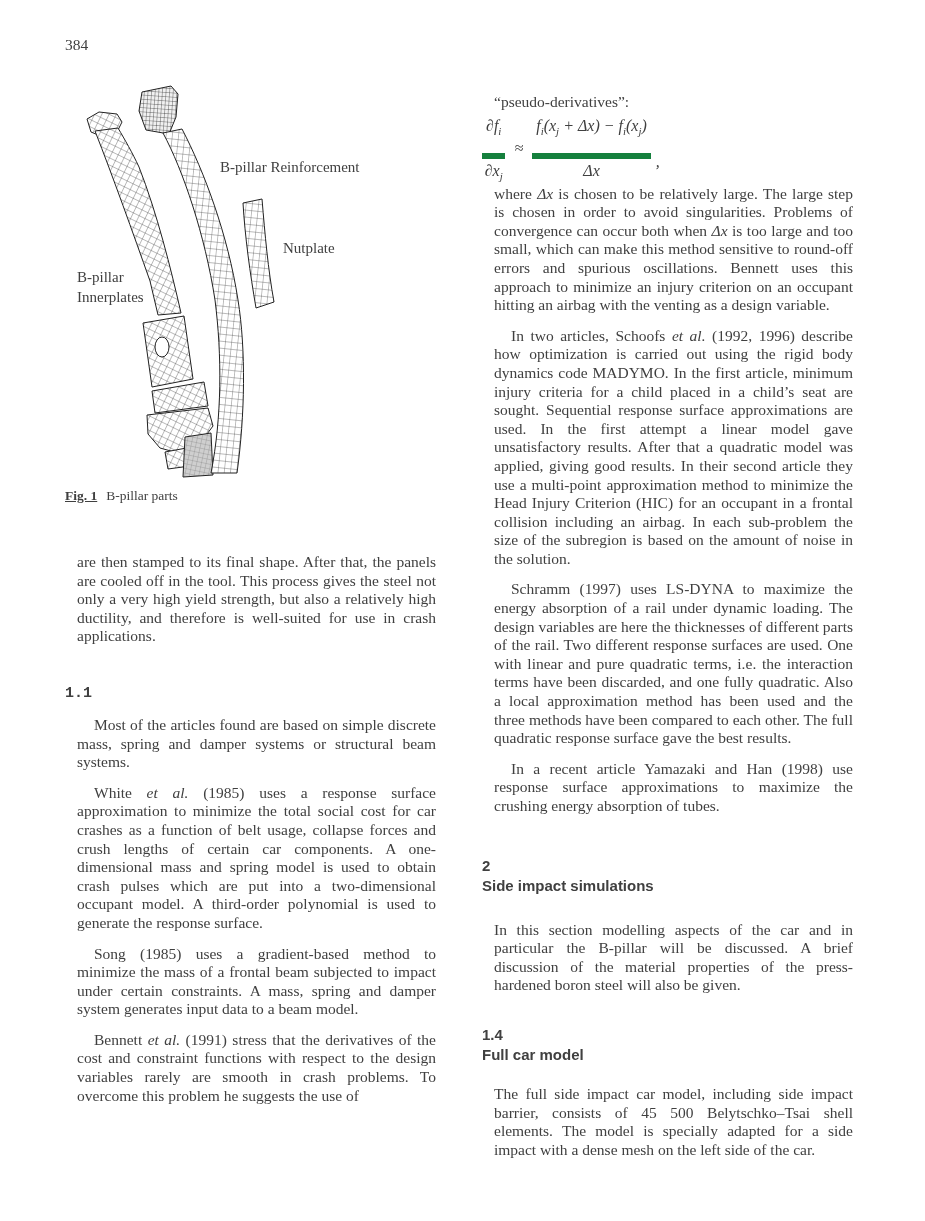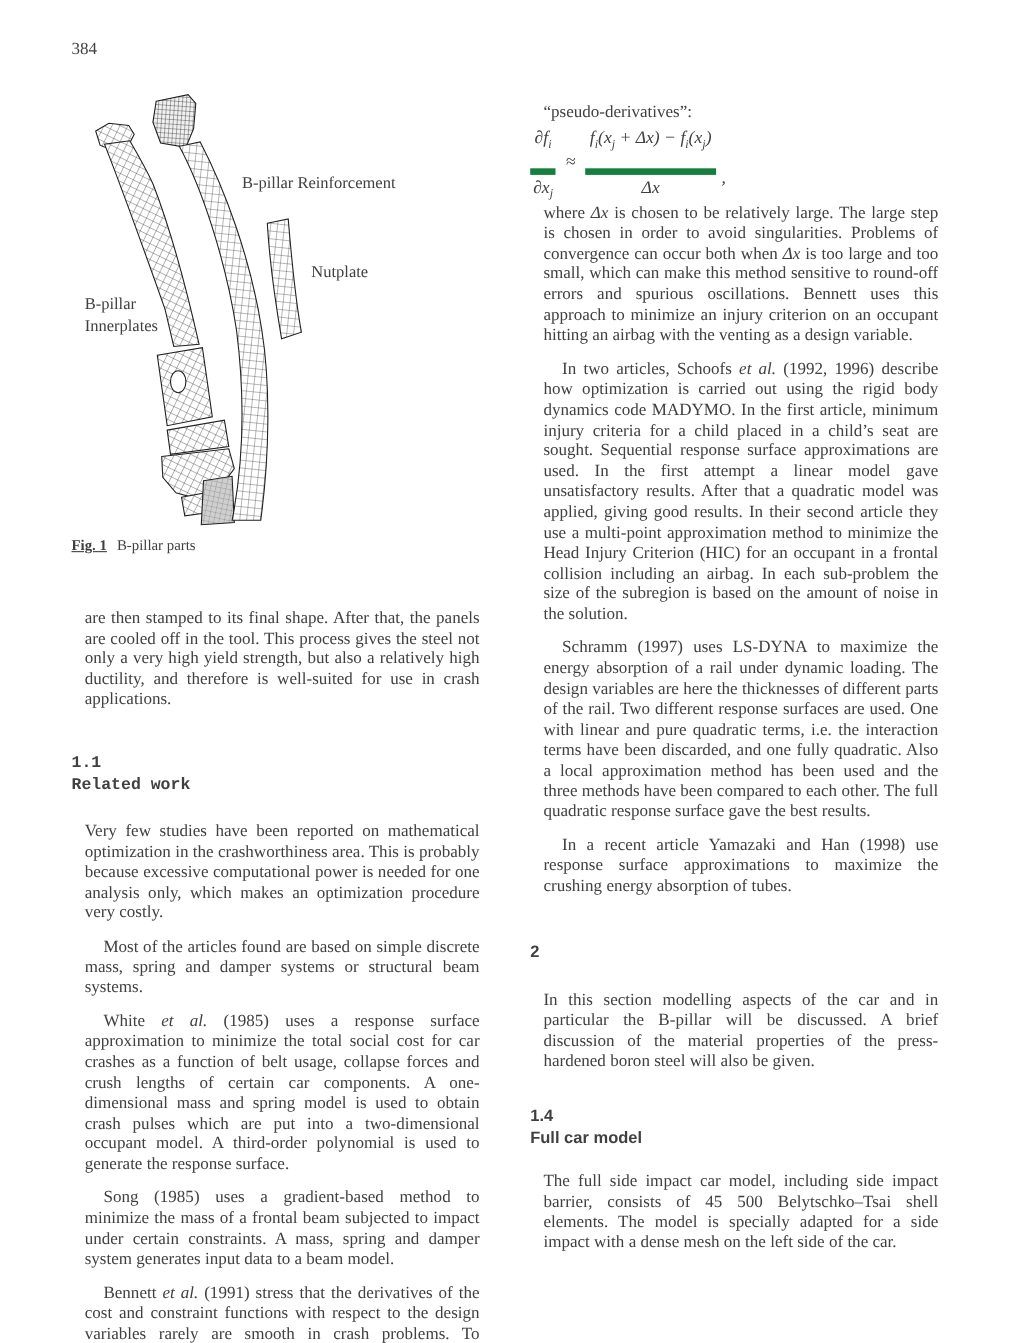--- a/index.html
+++ b/index.html
@@ -110,24 +110,22 @@
     </div>
 
     <div class="caption">
       <span class="cap-tag">Fig. 1</span><span class="cap-text">B-pillar parts</span>
     </div>
 
     <p class="intro-para"><span>are then stamped to its final shape. After that, the panels are cooled off in the tool. This process gives the steel not only a very high yield strength, but also a relatively high ductility, and therefore is well-suited for use in crash applications.</span></p>
 
     <div class="heading heading-1-1">
       <div>1.1</div>
-      <div>Related work</div>
     </div>
 
-    <p class="first-body"><span>Very few studies have been reported on mathematical optimization in the crashworthiness area. This is probably because excessive computational power is needed for one analysis only, which makes an optimization procedure very costly.</span></p>
     <p class="indent"><span>Most of the articles found are based on simple discrete mass, spring and damper systems or structural beam systems.</span></p>
     <p class="indent"><span>White </span><span style="font-style: italic;">et al.</span><span> (1985) uses a response surface approximation to minimize the total social cost for car crashes as a function of belt usage, collapse forces and crush lengths of certain car components. A one-dimensional mass and spring model is used to obtain crash pulses which are put into a two-dimensional occupant model. A third-order polynomial is used to generate the response surface.</span></p>
     <p class="indent"><span>Song (1985) uses a gradient-based method to minimize the mass of a frontal beam subjected to impact under certain constraints. A mass, spring and damper system generates input data to a beam model.</span></p>
     <p class="indent"><span>Bennett </span><span style="font-style: italic;">et al.</span><span> (1991) stress that the derivatives of the cost and constraint functions with respect to the design variables rarely are smooth in crash problems. To overcome this problem he suggests the use of</span></p>
   </div>
 
   <div class="col col-right">
 
     <p class="lead-line"><span>“pseudo-derivatives”:</span></p>
 
@@ -144,20 +142,21 @@
       <span class="tail">,</span>
     </div>
 
     <p class="after-formula"><span>where </span><span style="font-style: italic;">Δx</span><span> is chosen to be relatively large. The large step is chosen in order to avoid singularities. Problems of convergence can occur both when </span><span style="font-style: italic;">Δx</span><span> is too large and too small, which can make this method sensitive to round-off errors and spurious oscillations. Bennett uses this approach to minimize an injury criterion on an occupant hitting an airbag with the venting as a design variable.</span></p>
     <p class="indent"><span>In two articles, Schoofs </span><span style="font-style: italic;">et al.</span><span> (1992, 1996) describe how optimization is carried out using the rigid body dynamics code MADYMO. In the first article, minimum injury criteria for a child placed in a child’s seat are sought. Sequential response surface approximations are used. In the first attempt a linear model gave unsatisfactory results. After that a quadratic model was applied, giving good results. In their second article they use a multi-point approximation method to minimize the Head Injury Criterion (HIC) for an occupant in a frontal collision including an airbag. In each sub-problem the size of the subregion is based on the amount of noise in the solution.</span></p>
     <p class="indent"><span>Schramm (1997) uses LS-DYNA to maximize the energy absorption of a rail under dynamic loading. The design variables are here the thicknesses of different parts of the rail. Two different response surfaces are used. One with linear and pure quadratic terms, i.e. the interaction terms have been discarded, and one fully quadratic. Also a local approximation method has been used and the three methods have been compared to each other. The full quadratic response surface gave the best results.</span></p>
     <p class="indent"><span>In a recent article Yamazaki and Han (1998) use response surface approximations to maximize the crushing energy absorption of tubes.</span></p>
 
     <div class="heading heading-2">
       <div>2</div>
+      <div>Side impact simulations</div>
     </div>
 
     <p class="sec2-intro"><span>In this section modelling aspects of the car and in particular the B-pillar will be discussed. A brief discussion of the material properties of the press-hardened boron steel will also be given.</span></p>
 
     <div class="heading heading-2-1">
       <div>1.4</div>
       <div>Full car model</div>
     </div>
 
     <p class="sec21-first"><span>The full side impact car model, including side impact barrier, consists of 45&nbsp;500 Belytschko–Tsai shell elements. The model is specially adapted for a side impact with a dense mesh on the left side of the car.</span></p>

